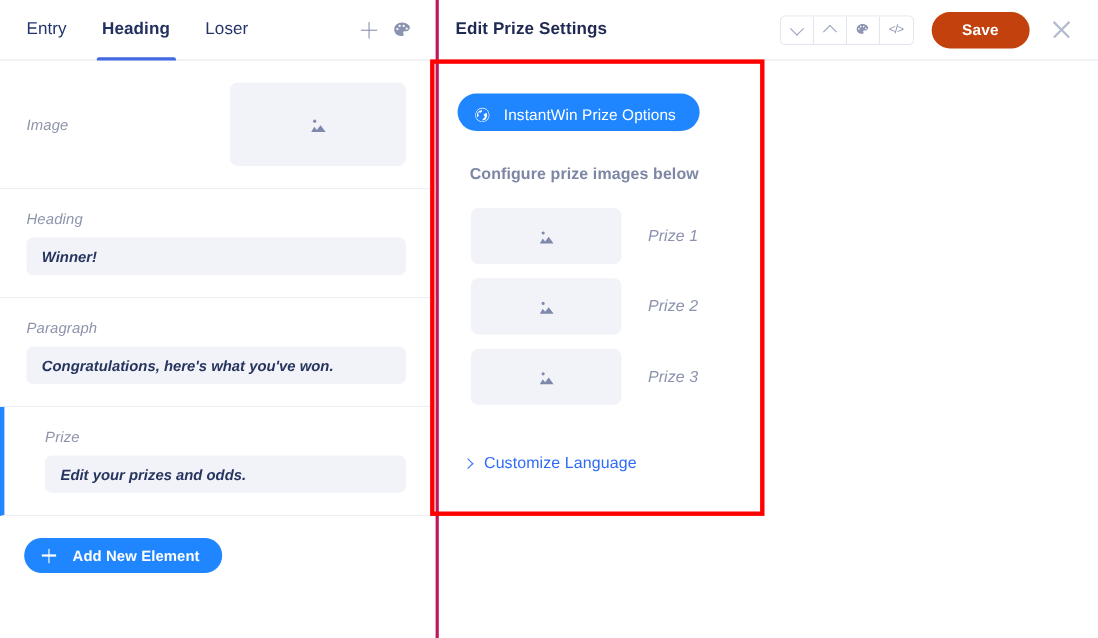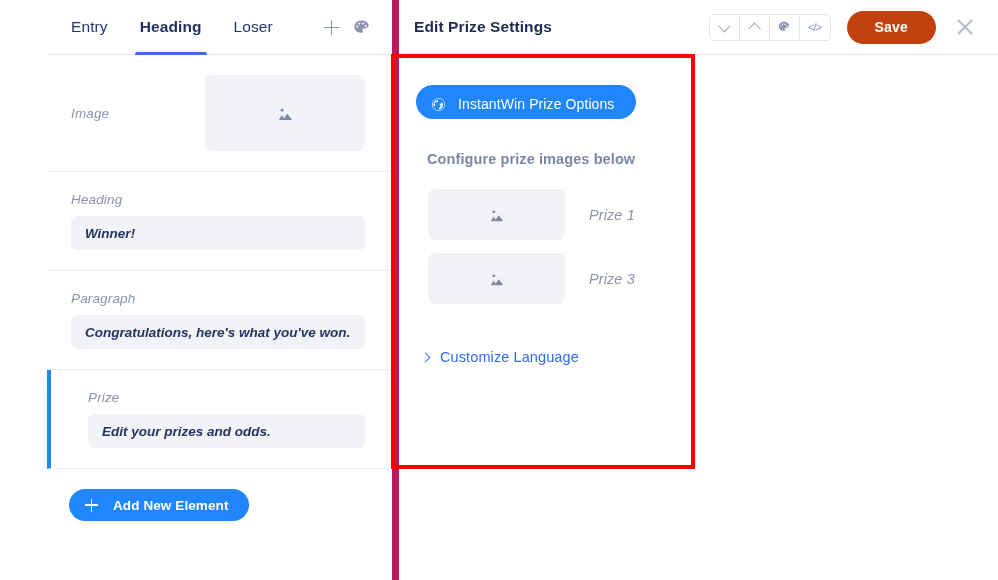--- a/index.html
+++ b/index.html
@@ -8,24 +8,23 @@
     font-family: "Liberation Sans", sans-serif;
     background: #ffffff;
     overflow: hidden;
   }
   .app { position: relative; width: 998px; height: 580px; display: flex; }
 
   
   .left-panel {
     width: 399px; height: 580px;
     background: #ffffff;
-    border-right: 7px solid #be185d;
+    border-right: 3px solid #be185d;
     display: flex; flex-direction: column;
     position: relative;
-    padding-left: 47px;
   }
   .tabbar {
     height: 55px; min-height: 55px;
     border-bottom: 1px solid #e8eaef;
     display: flex; align-items: center;
     padding: 0 16px 0 22px;
     position: relative;
   }
   .tab {
     font-size: 15.5px; color: #25346b; letter-spacing: .1px;
@@ -287,20 +286,29 @@
         <div class="prize-row">
           <div class="img-placeholder prize-thumb">
             <svg width="20" height="20" viewBox="0 0 24 24">
               <path fill="#7e89ab" d="M4.5 19.5h15l-5.3-7.2-3.9 5.1-2.6-3.3z"></path>
               <circle cx="8.1" cy="8.2" r="1.7" fill="#7e89ab"></circle>
             </svg>
           </div>
           <span class="prize-name">Prize 1</span>
         </div>
 
+        <div class="prize-row">
+          <div class="img-placeholder prize-thumb">
+            <svg width="20" height="20" viewBox="0 0 24 24">
+              <path fill="#7e89ab" d="M4.5 19.5h15l-5.3-7.2-3.9 5.1-2.6-3.3z"></path>
+              <circle cx="8.1" cy="8.2" r="1.7" fill="#7e89ab"></circle>
+            </svg>
+          </div>
+          <span class="prize-name">Prize 2</span>
+        </div>
 
         <div class="prize-row">
           <div class="img-placeholder prize-thumb">
             <svg width="20" height="20" viewBox="0 0 24 24">
               <path fill="#7e89ab" d="M4.5 19.5h15l-5.3-7.2-3.9 5.1-2.6-3.3z"></path>
               <circle cx="8.1" cy="8.2" r="1.7" fill="#7e89ab"></circle>
             </svg>
           </div>
           <span class="prize-name">Prize 3</span>
         </div>

